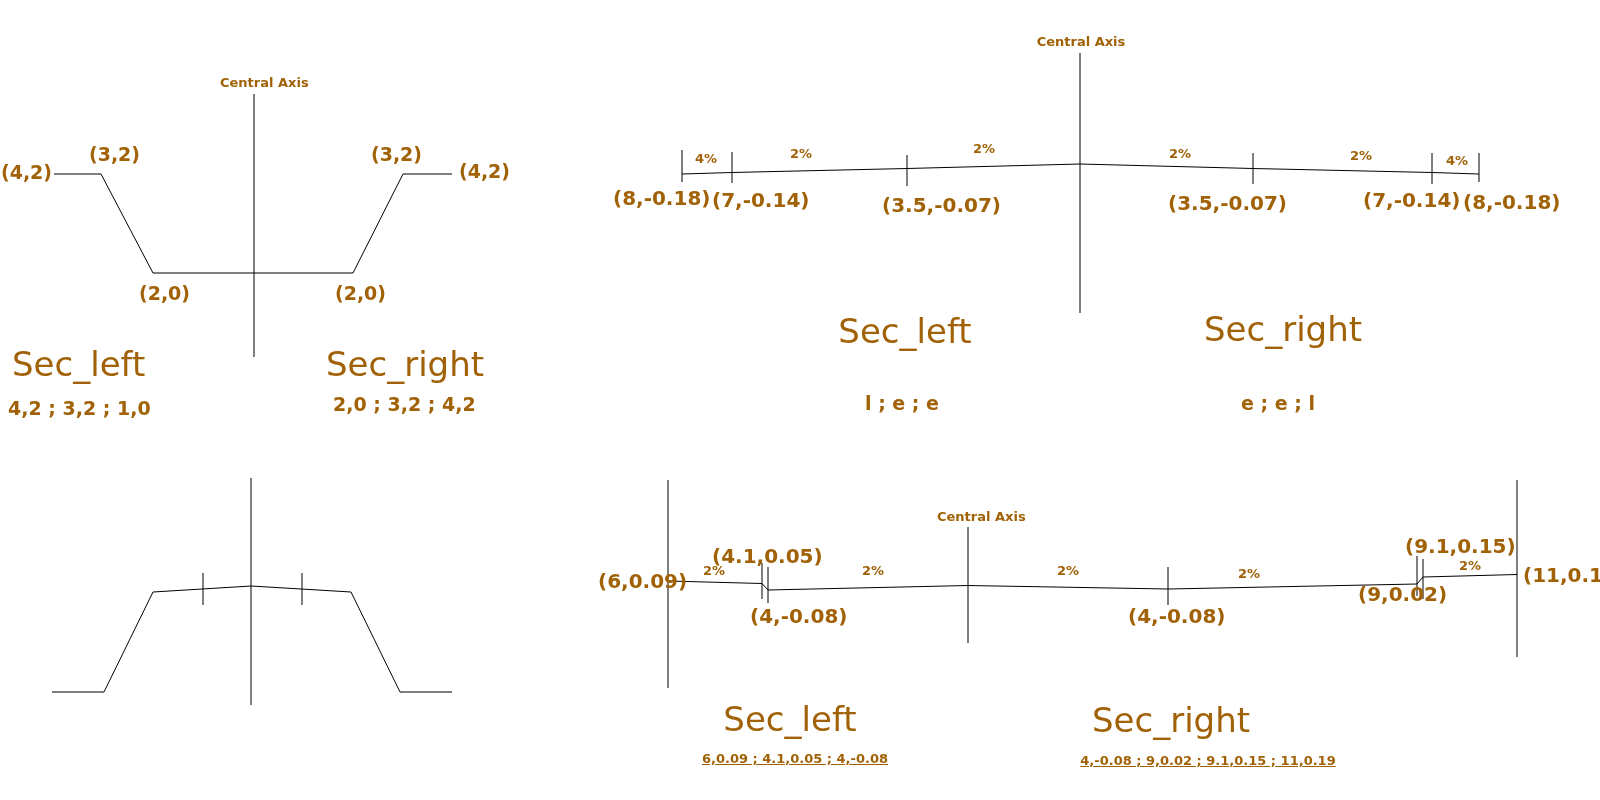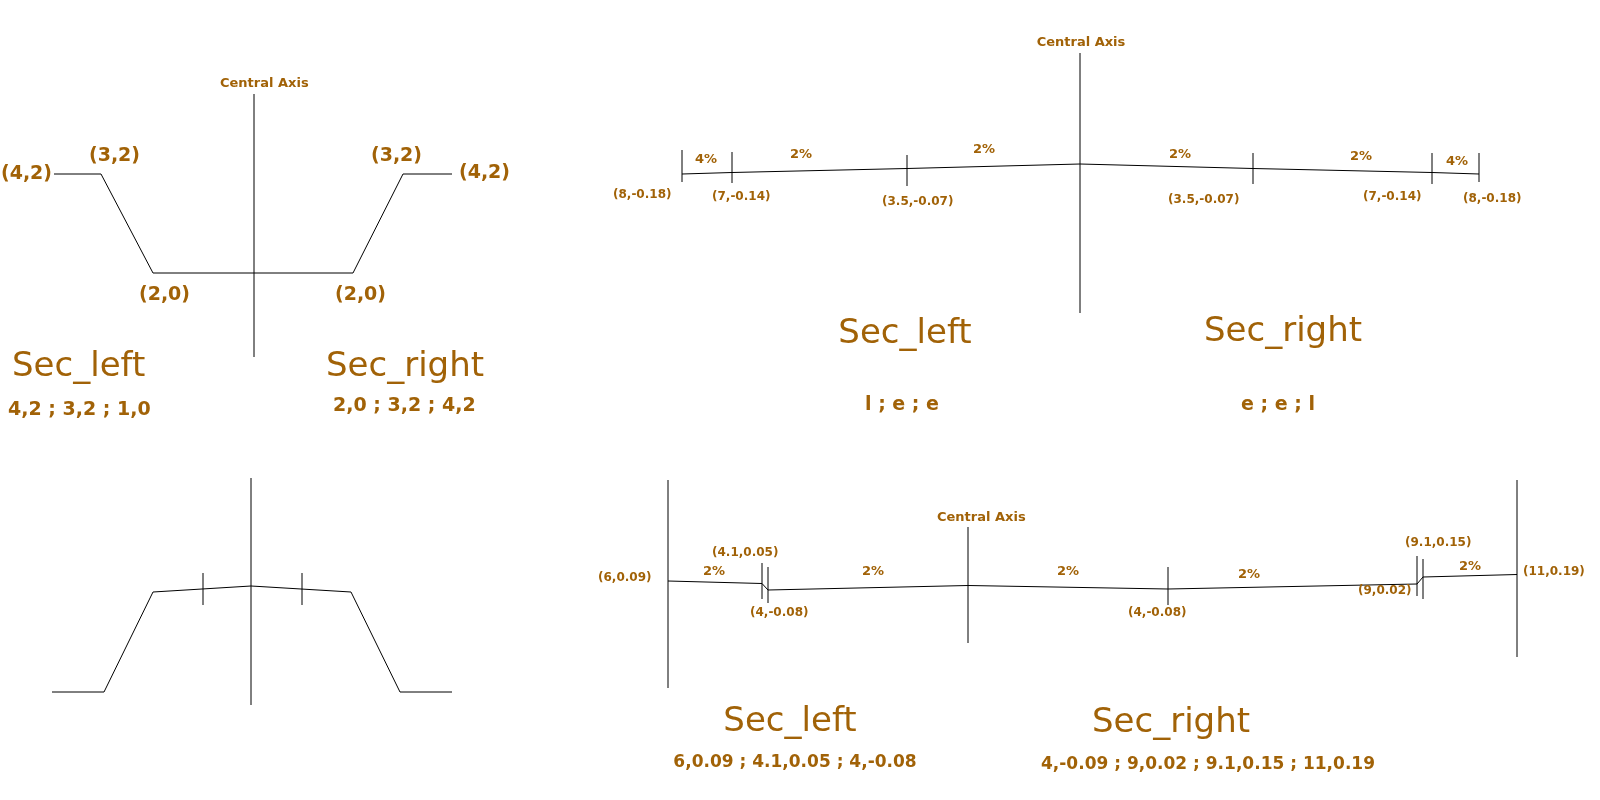--- a/index.html
+++ b/index.html
@@ -3,25 +3,25 @@
 <meta charset="utf-8">
 <style>
   html,body{margin:0;padding:0;background:#fff;}
   #stage{position:relative;width:1600px;height:800px;background:#ffffff;overflow:hidden;
          font-family:"DejaVu Sans","Liberation Sans",sans-serif;color:#000;}
   #lines{position:absolute;left:0;top:0;}
   .lbl{position:absolute;white-space:nowrap;line-height:1.08;color:#a16207;}
   .c{transform:translateX(-50%);}
   .ax{font-size:13px;font-weight:bold;}
   .pct{font-size:13px;font-weight:bold;}
-  .pt{font-size:12px;font-weight:bold;}
+  .pt{font-size:20px;font-weight:bold;}
   .pt-lg{font-size:19px;font-weight:bold;}
   .title{font-size:34px;font-weight:normal;}
   .list{font-size:19px;font-weight:bold;}
-  .list-sm{font-size:17px;font-weight:bold;}
+  .list-sm{font-size:13px;font-weight:bold;text-decoration:underline;}
 </style>
 </head>
 <body>
 
 <div id="stage">
 
   <svg id="lines" width="1600" height="800" viewBox="0 0 1600 800" fill="none" stroke="#000" stroke-width="1">
 
     <g>
       <path d="M254 94 V357"></path>
@@ -98,15 +98,15 @@
   <span class="lbl pt" style="left:598px;top:571px">(6,0.09)</span>
   <span class="lbl pt" style="left:712px;top:546px">(4.1,0.05)</span>
   <span class="lbl pt" style="left:750px;top:606px">(4,-0.08)</span>
   <span class="lbl pt" style="left:1128px;top:606px">(4,-0.08)</span>
   <span class="lbl pt" style="left:1358px;top:584px">(9,0.02)</span>
   <span class="lbl pt" style="left:1405px;top:536px">(9.1,0.15)</span>
   <span class="lbl pt" style="left:1523px;top:565px">(11,0.19)</span>
   <span class="lbl title c" style="left:790px;top:701px">Sec_left</span>
   <span class="lbl list-sm c" style="left:795px;top:752px">6,0.09 ; 4.1,0.05 ; 4,-0.08</span>
   <span class="lbl title c" style="left:1171px;top:702px">Sec_right</span>
-  <span class="lbl list-sm c" style="left:1208px;top:754px">4,-0.09 ; 9,0.02 ; 9.1,0.15 ; 11,0.19</span>
+  <span class="lbl list-sm c" style="left:1208px;top:754px">4,-0.08 ; 9,0.02 ; 9.1,0.15 ; 11,0.19</span>
 
 </div>
 
 </body></html>

